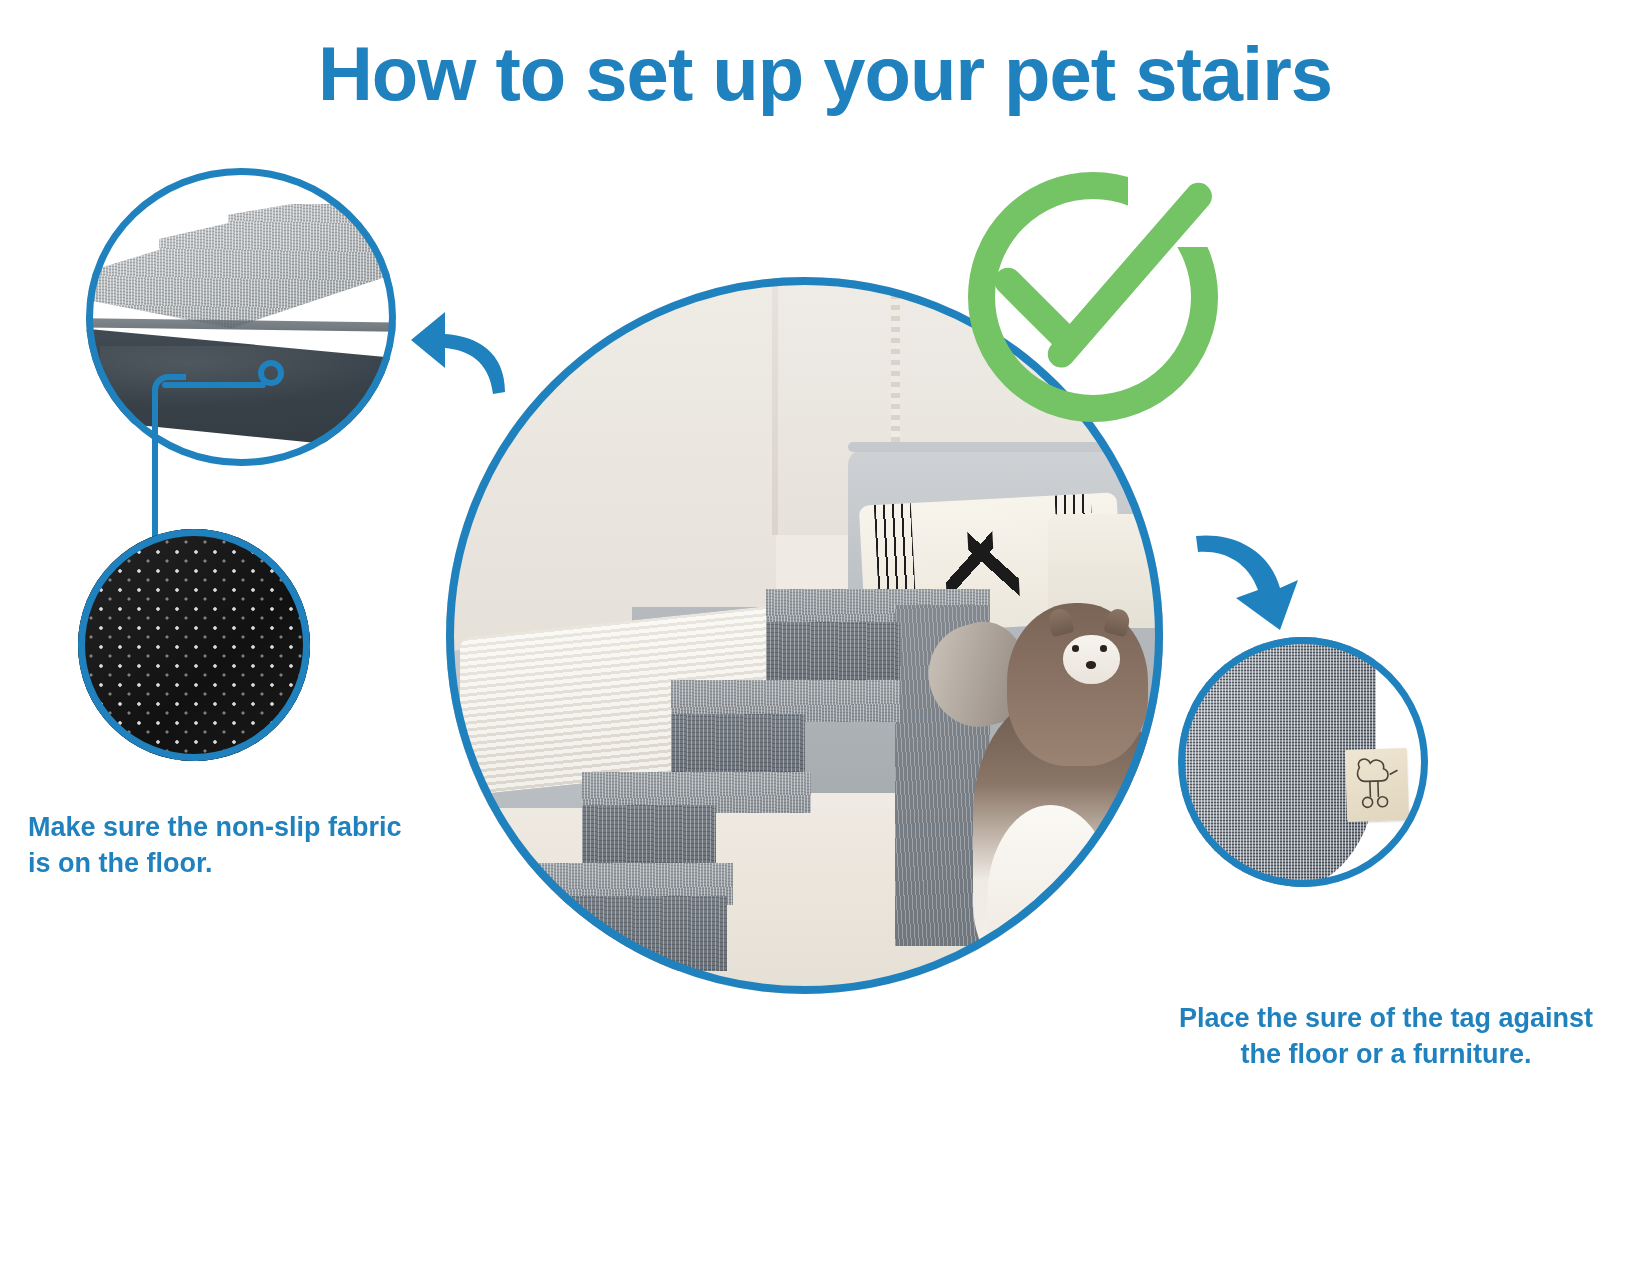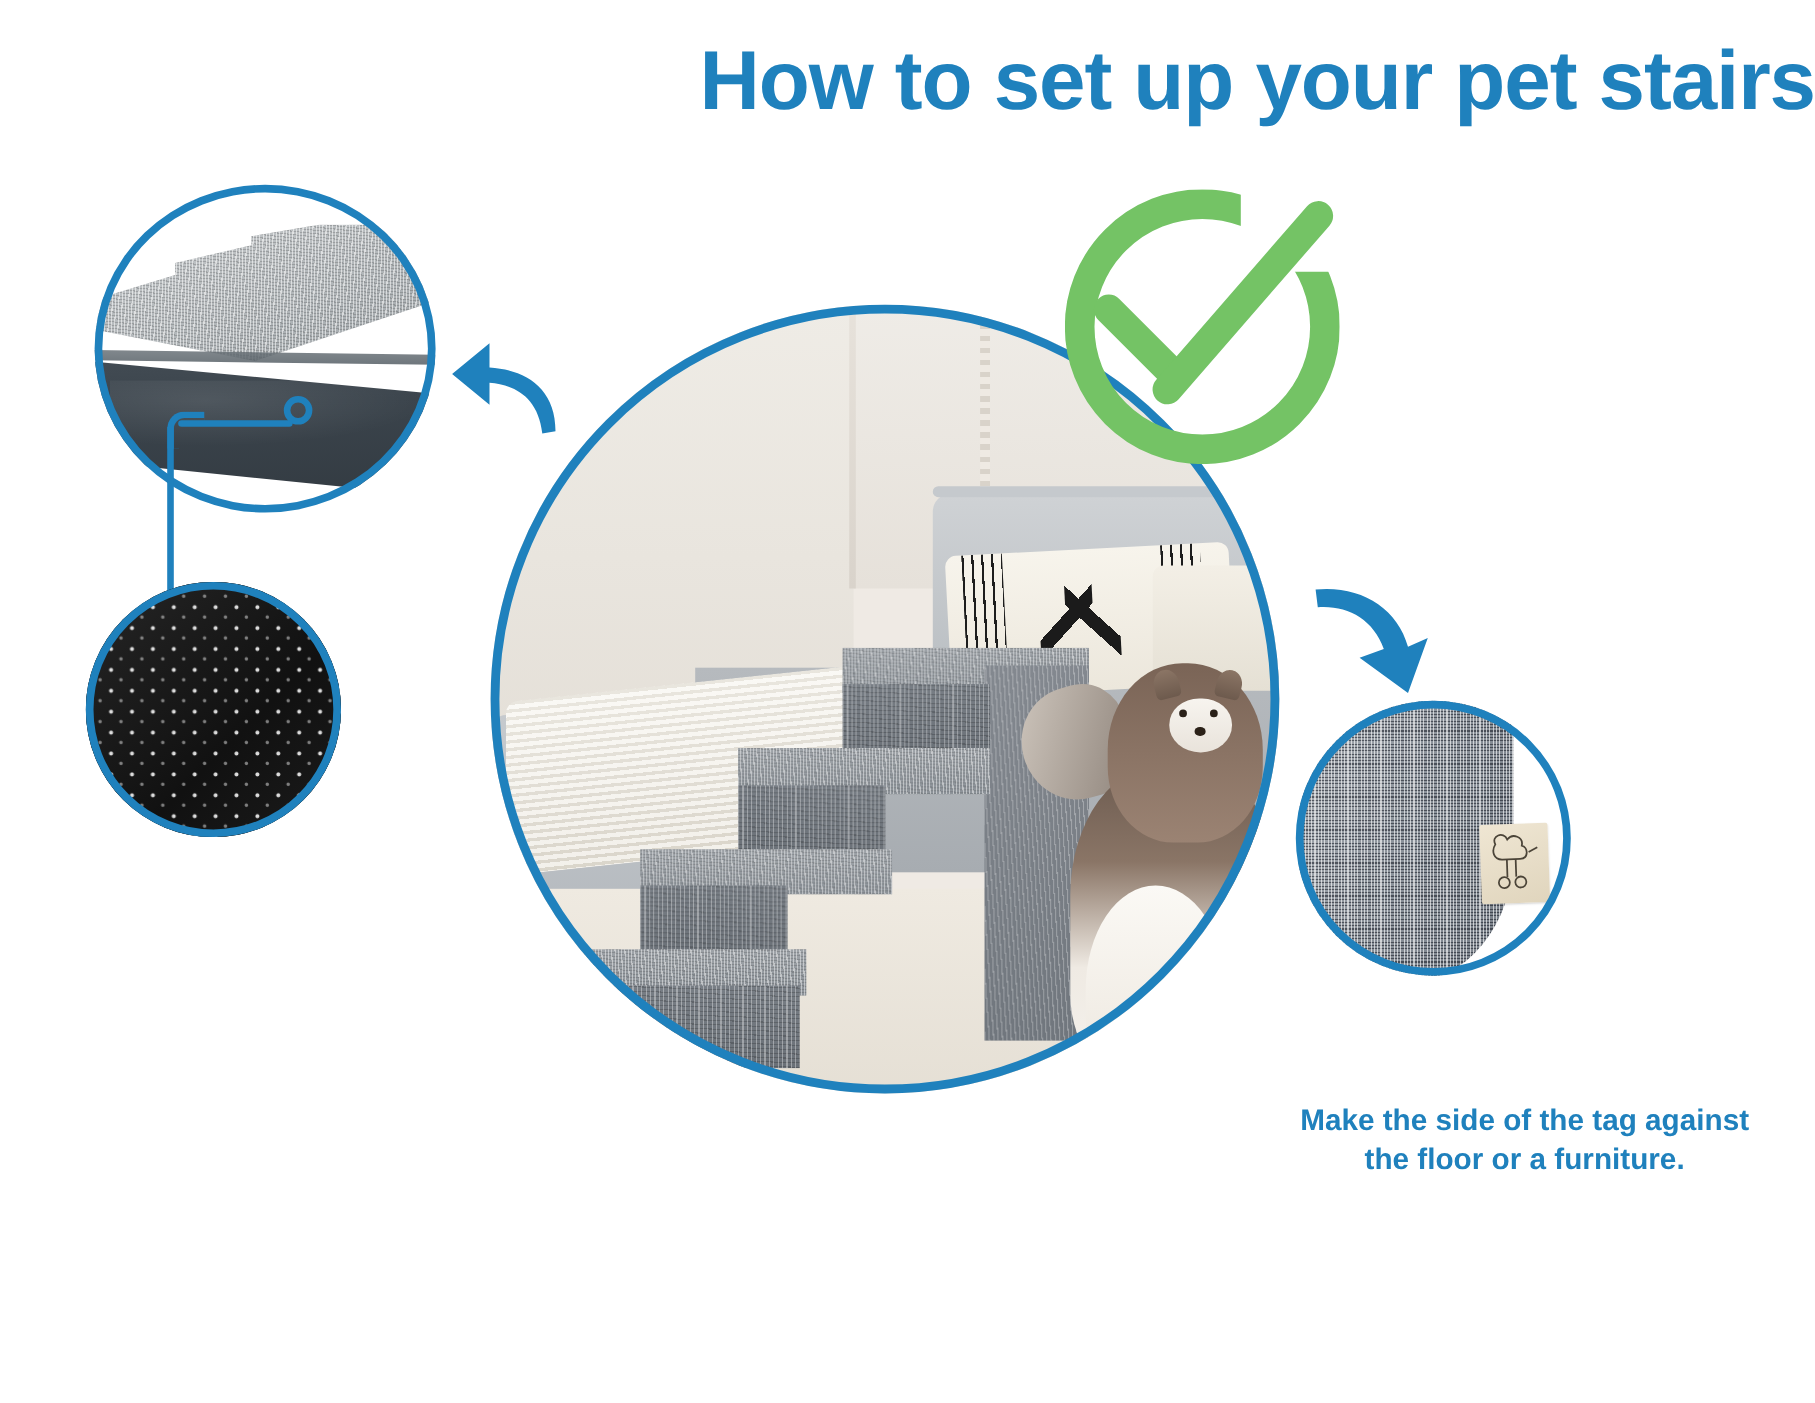--- a/index.html
+++ b/index.html
@@ -5,21 +5,21 @@
   html,body{margin:0;padding:0;}
   body{
     width:1650px;height:1275px;background:#ffffff;
     font-family:"Liberation Sans", sans-serif;
     overflow:hidden;position:relative;
   }
   .stage{position:relative;width:1650px;height:1275px;background:#fff;}
 
   
   .title{
-    position:absolute;left:0;top:36px;width:1650px;text-align:right;
+    position:absolute;left:0;top:36px;width:1650px;text-align:center;
     font-size:76px;font-weight:bold;letter-spacing:-1px;
     color:#1f81bd;line-height:1;white-space:nowrap;
   }
 
   
   .circle-frame{position:absolute;border-radius:50%;box-sizing:border-box;overflow:hidden;}
   .ring{position:absolute;border-radius:50%;box-sizing:border-box;border:7px solid #1f81bd;}
 
   
   #tl-clip{left:86px;top:168px;width:310px;height:298px;}
@@ -241,20 +241,24 @@
     <div class="callout-h"></div>
     <div class="callout-arc"></div>
     <div class="callout-v"></div>
   </div>
 
   <div class="circle-frame" id="ns-clip">
     <div class="ns-fabric"></div>
   </div>
   <div class="ring" id="ns-ring"></div>
 
+  <div class="cap-left">
+    <div>Make sure the non-slip fabric</div>
+    <div>is on the floor.</div>
+  </div>
 
   <div class="circle-frame" id="main-clip">
     <div class="room">
       <div class="wall-left"></div>
       <div class="wall-right"></div>
       <div class="wall-seam"></div>
       <div class="cord"></div>
       <div class="head-board"></div>
       <div class="head-trim"></div>
       <div class="sofa-back"></div>
@@ -333,18 +337,18 @@
         <path d="M24 32 L24 48 M32 32 L32 48" fill="none" stroke="#4b4438" stroke-width="1.6"></path>
         <circle cx="21" cy="53" r="5" fill="none" stroke="#4b4438" stroke-width="1.6"></circle>
         <circle cx="36" cy="53" r="5" fill="none" stroke="#4b4438" stroke-width="1.6"></circle>
         <path d="M44 26 L52 22" fill="none" stroke="#4b4438" stroke-width="1.6"></path>
       </svg>
     </div>
   </div>
   <div class="ring" id="tag-ring"></div>
 
   <div class="cap-right">
-    <div>Make the side of the tag against</div>
+    <div>Place the sure of the tag against</div>
     <div>the floor or a furniture.</div>
   </div>
 
 
 </div>
 
 </body></html>

